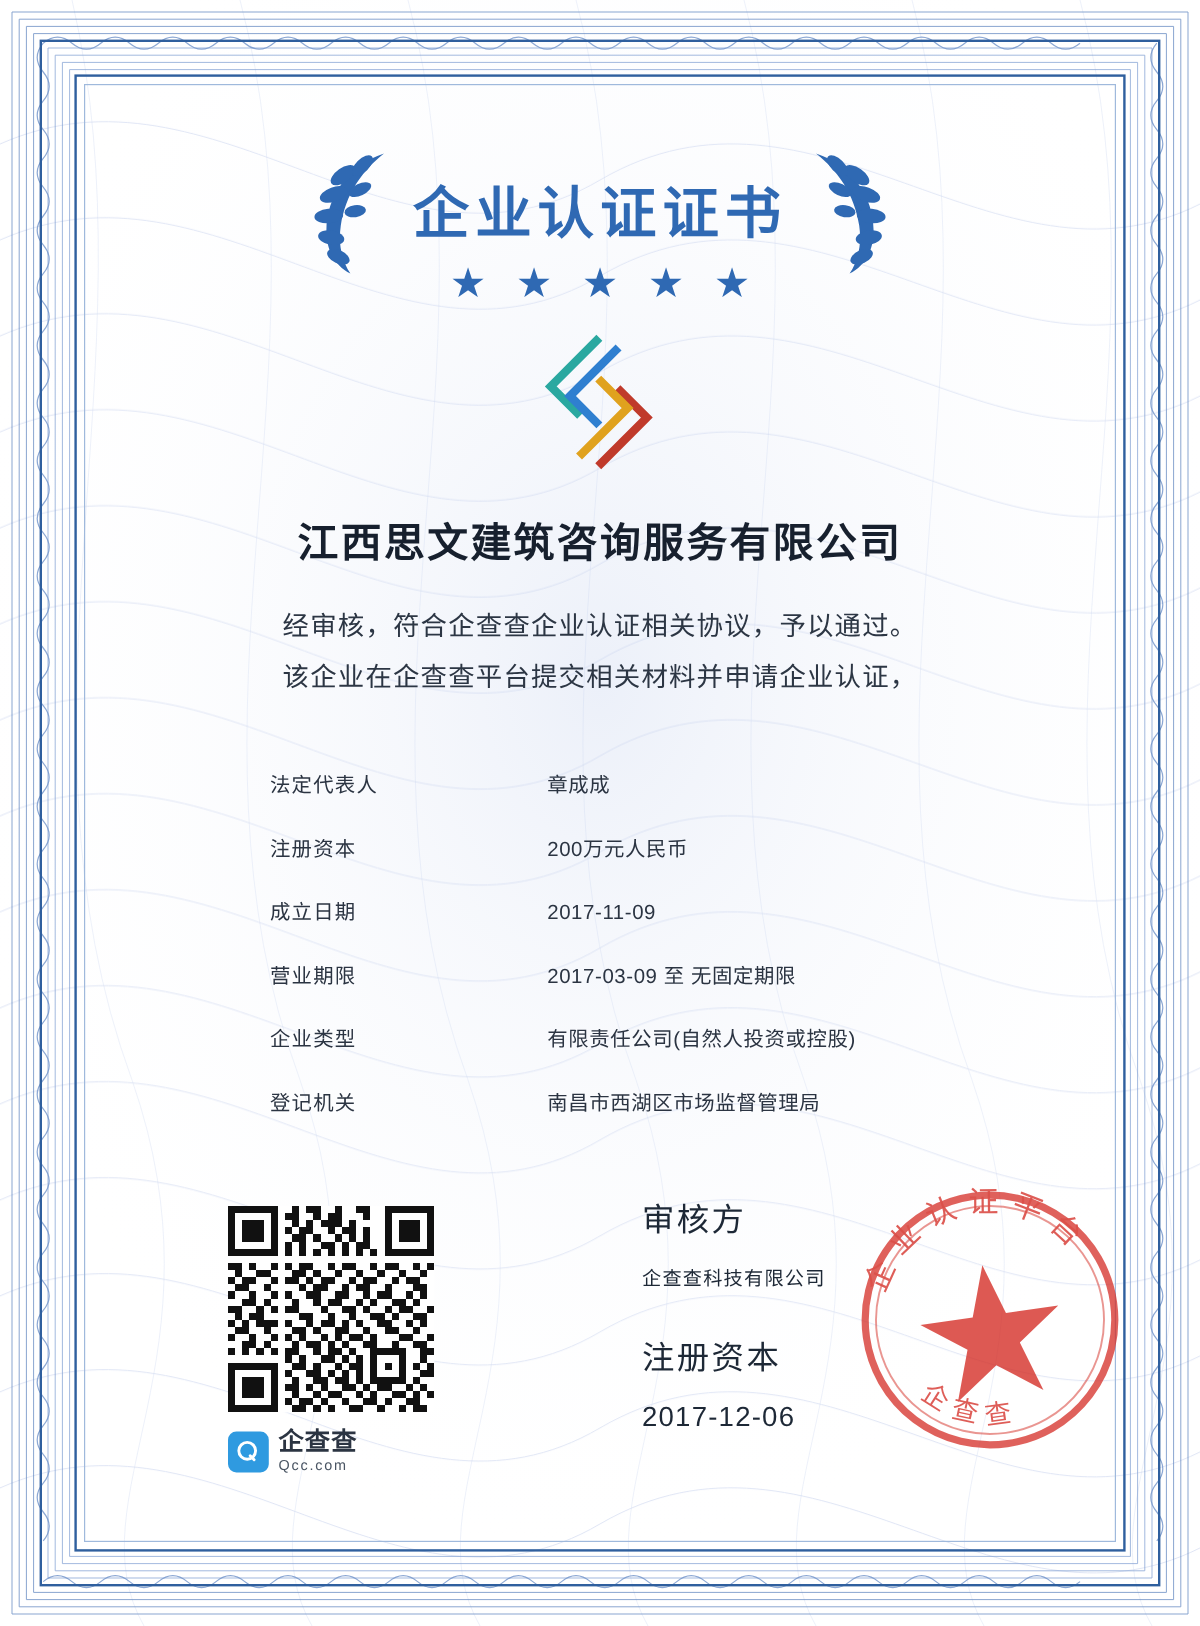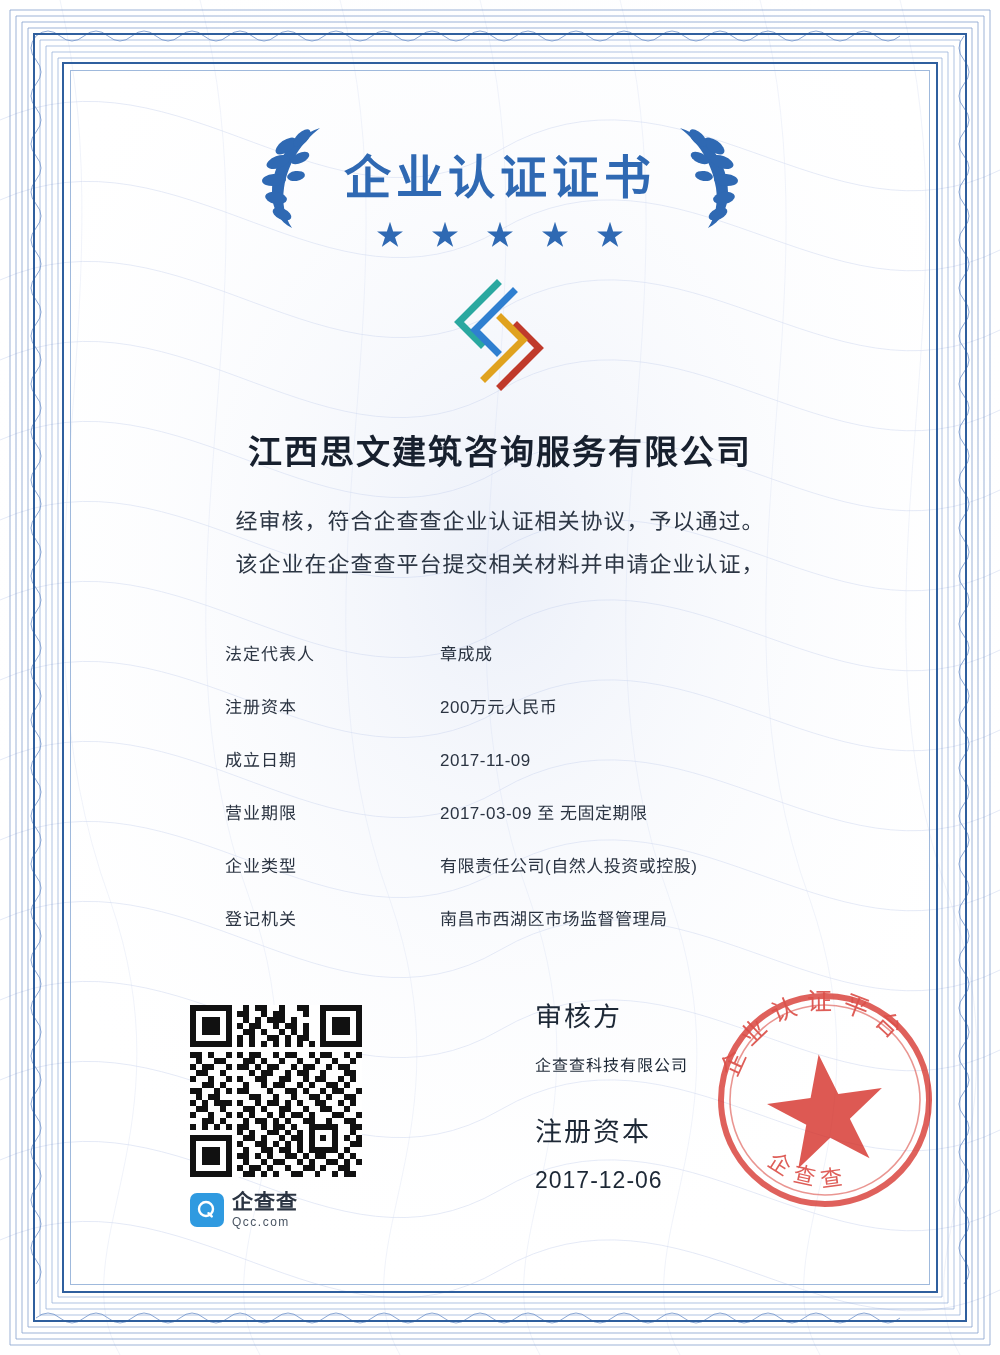--- a/index.html
+++ b/index.html
@@ -123,20 +123,21 @@
     position: absolute;
     left: 145px; top: 560px;
     width: 560px;
   }
   .detail-row {
     display: flex;
     align-items: baseline;
     margin-bottom: 28px;
     font-size: 17px;
     color: #2b3442;
+    gap: 16px;
   }
   .detail-label {
     width: 215px;
     flex: 0 0 215px;
     letter-spacing: 1px;
   }
   .detail-value {
     flex: 1;
     letter-spacing: 0.5px;
   }

